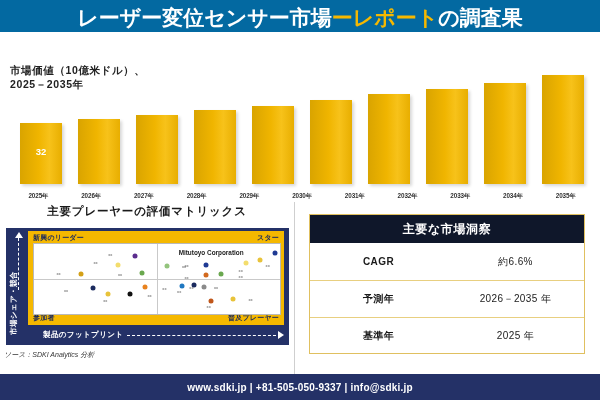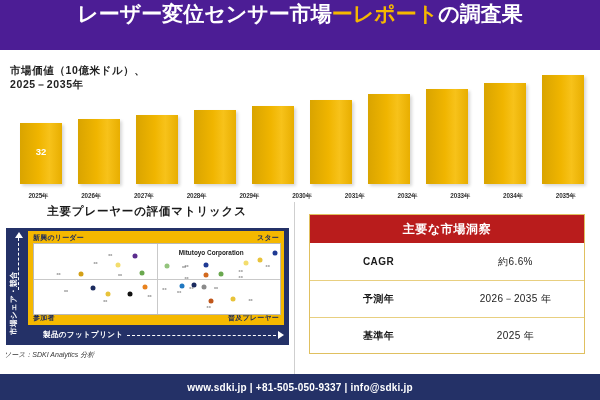--- a/index.html
+++ b/index.html
@@ -11,23 +11,23 @@
   }
   #page {
     position: relative;
     width: 600px; height: 400px;
     background: #ffffff;
   }
 
   
   .header {
     position: absolute; left: 0; top: 0;
-    width: 600px; height: 50px;
-    background: #4c1d95;
-    display: flex; align-items: flex-start; justify-content: center;
+    width: 600px; height: 32px;
+    background: #0369a1;
+    display: flex; align-items: flex-end; justify-content: center;
   }
   .header-title {
     font-size: 21px; font-weight: bold; color: #ffffff;
     letter-spacing: 0px; white-space: nowrap;
   }
   .header-title .accent { color: #f5b800; }
 
   
   .chart-block {
     position: absolute; left: 0; top: 50px;
@@ -203,21 +203,21 @@
   }
 
   
   .insights {
     position: absolute; left: 14px; top: 12px;
     width: 276px; height: 140px;
     border: 1px solid #e0c060;
     background: #ffffff;
   }
   .insights-head {
-    height: 28px; background: #b91c1c;
+    height: 28px; background: #0f172a;
     display: flex; align-items: center; justify-content: center;
     font-size: 12px; font-weight: bold; color: #ffffff;
     letter-spacing: 0.6px;
   }
   .insights-row {
     height: 37px;
     display: flex; align-items: center;
     border-top: 1px solid #e8cf80;
   }
   .insights-row:first-of-type { border-top: none; }

